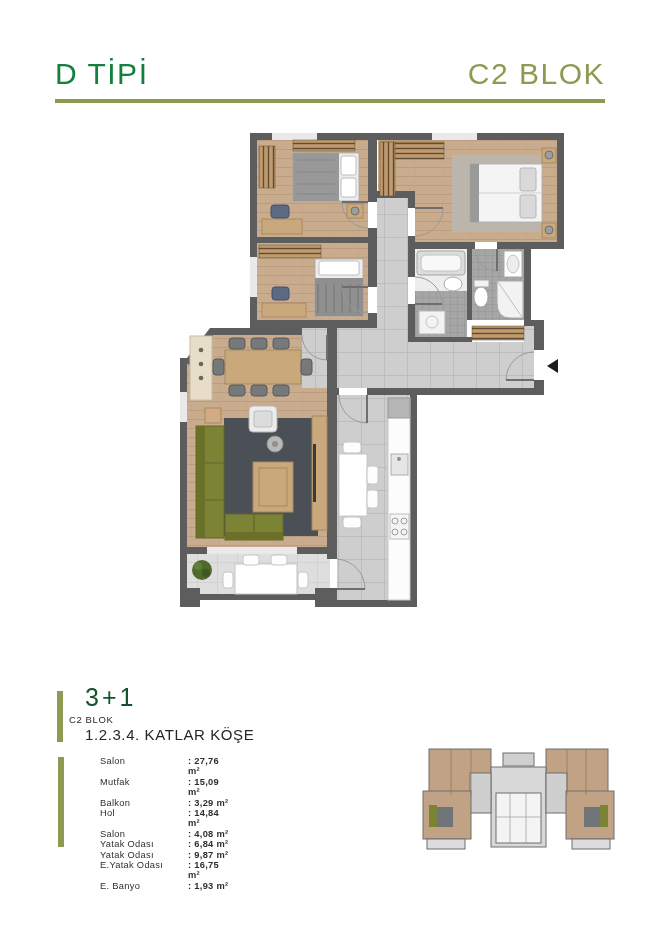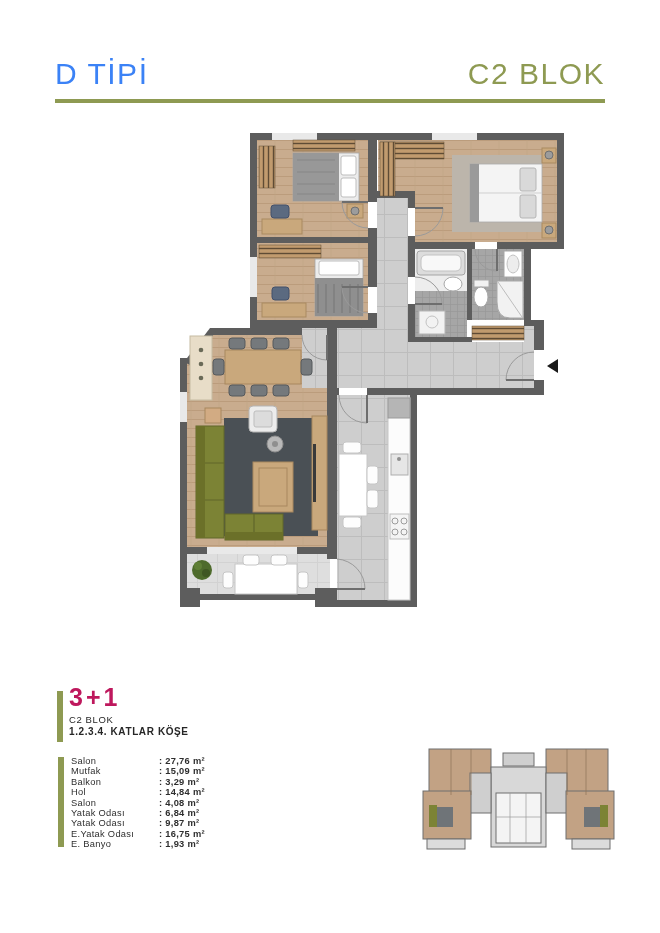--- a/index.html
+++ b/index.html
@@ -1,36 +1,36 @@
 <!DOCTYPE html>
 <html><head>
 <meta charset="utf-8">
 <style>
   html,body{margin:0;padding:0;background:#e8e8e8;}
   .page{position:relative;width:660px;height:933px;background:#ffffff;margin:0 auto;
         font-family:"Liberation Sans",sans-serif;overflow:hidden;}
   
   .hdr-left{position:absolute;left:55px;top:57px;font-size:30px;font-weight:500;
-            letter-spacing:1.5px;color:#3b82f6;}
+            letter-spacing:1.5px;color:#15803d;}
   .hdr-right{position:absolute;right:55px;top:57px;font-size:30px;font-weight:500;
              letter-spacing:1.5px;color:#8e9a52;}
   .hdr-rule{position:absolute;left:55px;top:99px;width:550px;height:4px;background:#8e9a52;}
   
   .plan{position:absolute;left:177px;top:122px;width:396px;height:486px;}
   
   .unit-bar{position:absolute;left:57px;top:691px;width:6px;height:51px;background:#8e9a52;}
-  .unit-rooms{position:absolute;left:69px;top:683px;font-size:25px;font-weight:bold;
-              letter-spacing:3px;color:#be185d;}
+  .unit-rooms{position:absolute;left:85px;top:683px;font-size:25px;font-weight:normal;
+              letter-spacing:3px;color:#14532d;}
   .unit-block{position:absolute;left:69px;top:714px;font-size:9.5px;letter-spacing:.6px;color:#262626;}
-  .unit-floors{position:absolute;left:69px;top:726px;font-size:10px;letter-spacing:.6px;color:#262626;font-weight:bold;}
+  .unit-floors{position:absolute;left:85px;top:726px;font-size:15px;letter-spacing:.6px;color:#262626;}
   
   .area-bar{position:absolute;left:58px;top:757px;width:6px;height:90px;background:#8e9a52;}
   .area-list{position:absolute;left:71px;top:756px;width:160px;}
   .area-row{display:flex;font-size:9.3px;line-height:10.4px;color:#2e2e2e;letter-spacing:.3px;}
-  .area-row .lbl{width:88px;}
+  .area-row .lbl{width:88px;margin-left:29px;}
   .area-row .val{flex:1;font-weight:bold;}
   
   .keyplan{position:absolute;left:415px;top:745px;width:207px;height:108px;}
 </style>
 </head>
 <body>
 
 <div class="page">
 
   <div class="hdr-left">D TİPİ</div>

